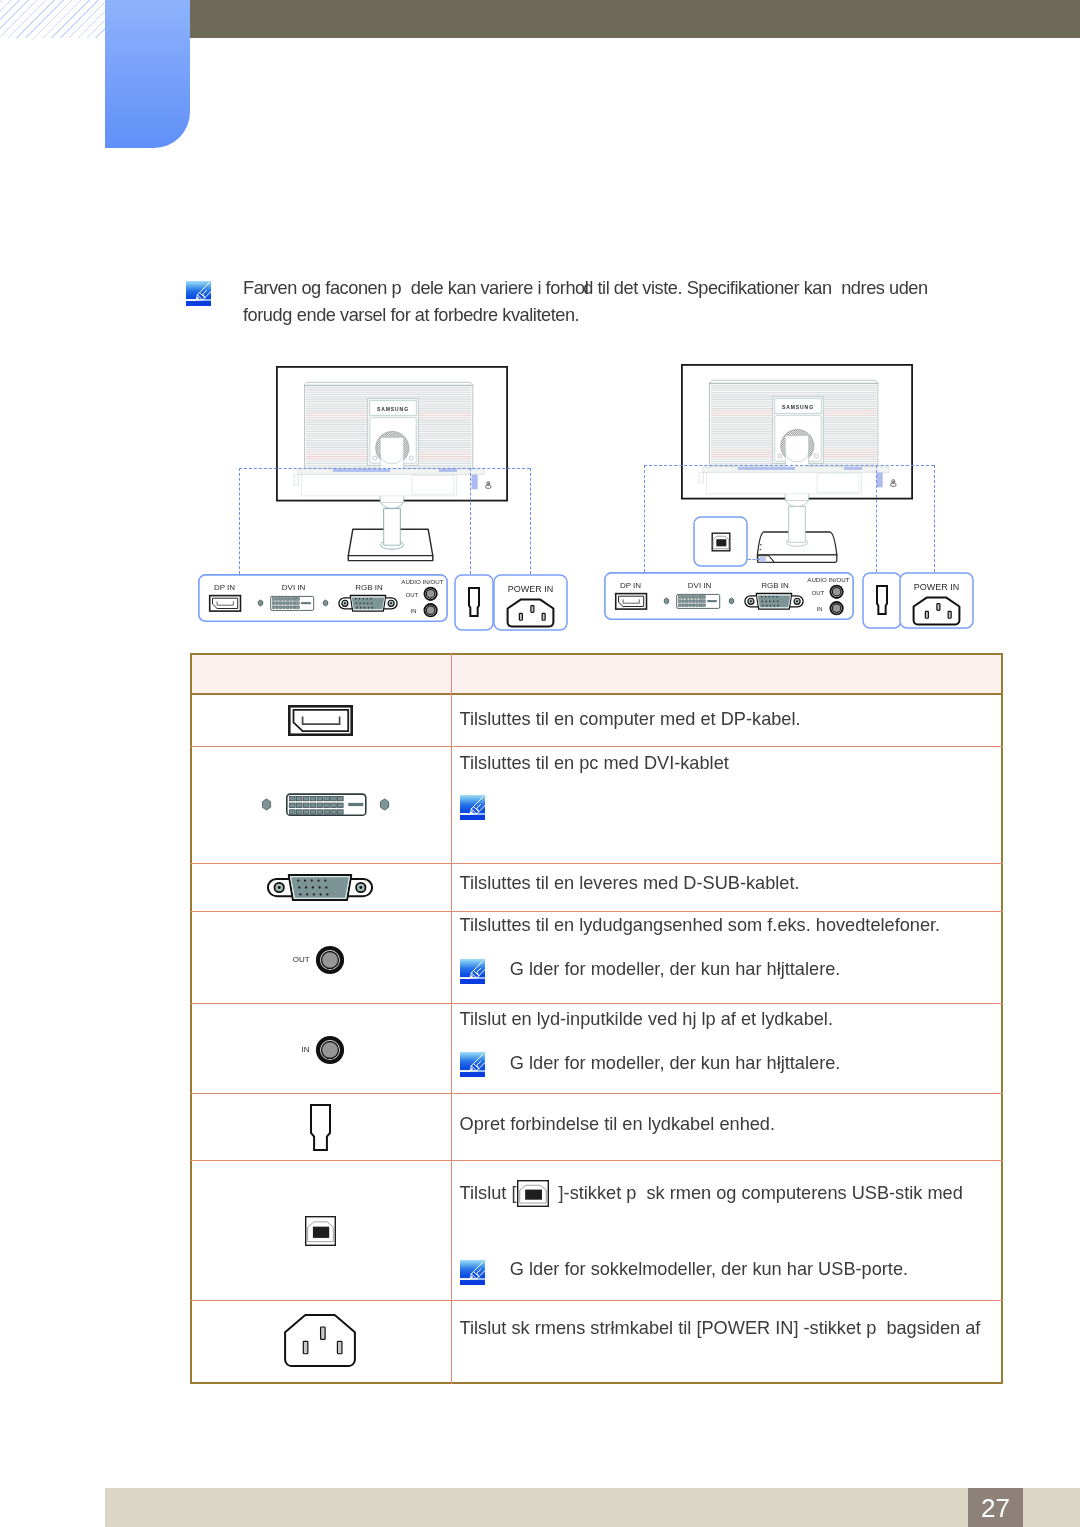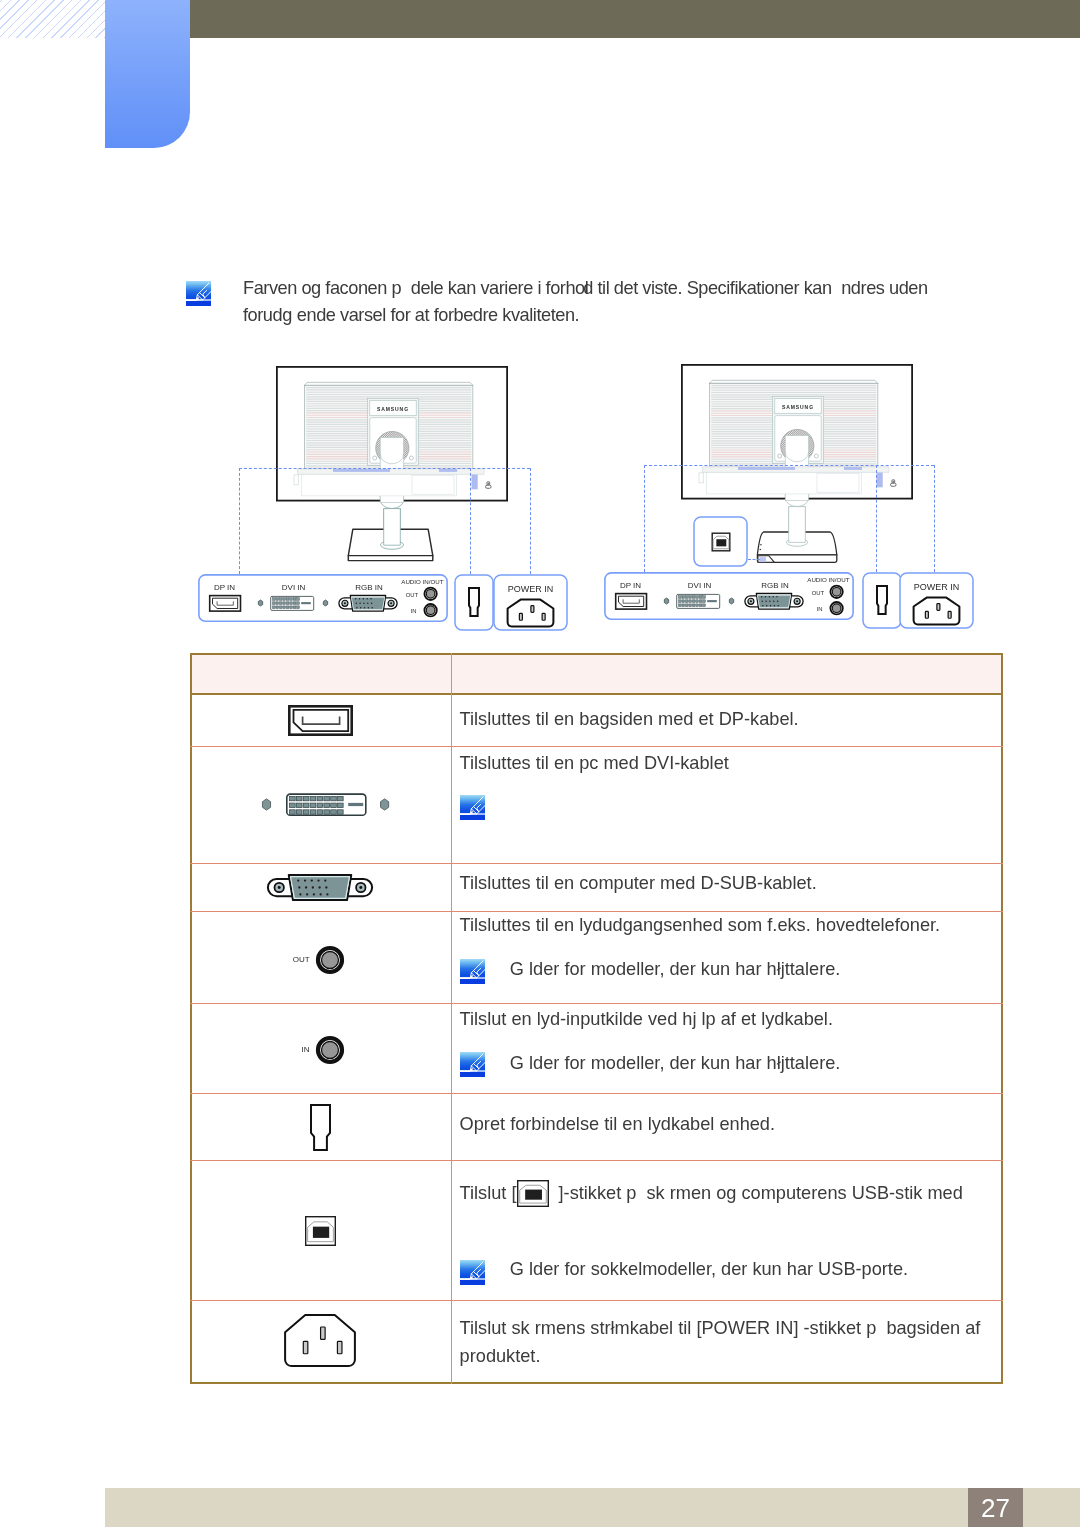--- a/index.html
+++ b/index.html
@@ -432,21 +432,21 @@
     <div style="position:absolute;left:450.5px;top:652.5px;width:1.3px;height:731.5px;background:#e08a72"></div>
     <div style="position:absolute;left:190.0px;top:695.5px;width:813.0px;height:50.0px"></div>
     <div style="position:absolute;left:287.9px;top:705.4px">
       <svg width="65" height="31" viewBox="0 0 65 31">
         <rect x="1.3" y="1.3" width="62.4" height="28.4" fill="#fff" stroke="#1d1d1d" stroke-width="2.6"></rect>
         <path d="M5.5 4.8 H60.2 V26.2 H14.6 L5.5 17.4 Z" fill="#fff" stroke="#1d1d1d" stroke-width="1.8"></path>
         <path d="M14.6 11.4 V19.2 H51.6 V11.4" fill="none" stroke="#4a4a4a" stroke-width="1.7"></path>
       </svg>
     </div>
     <div class="cell" style="left:459.6px;top:706.1px;line-height:27.5px">
-      <div>Tilsluttes til en bagsiden med et DP-kabel.</div>
+      <div>Tilsluttes til en computer med et DP-kabel.</div>
     </div>
     <div style="position:absolute;left:190.0px;top:745.5px;width:813.0px;height:117.5px"></div>
     <div style="position:absolute;left:255.9px;top:792.2px">
       <svg width="139" height="25" viewBox="0 0 139 25">
         <polygon points="10.50,18.10 6.43,15.30 6.43,9.70 10.50,6.90 14.57,9.70 14.57,15.30" fill="#7f9497" stroke="#3c4b4e" stroke-width="0.75"></polygon>
         <polygon points="128.60,18.10 124.53,15.30 124.53,9.70 128.60,6.90 132.67,9.70 132.67,15.30" fill="#7f9497" stroke="#3c4b4e" stroke-width="0.75"></polygon>
         <g transform="translate(30.0,1.3)">
           <rect x="0.8" y="0.8" width="79.0" height="21.2" rx="3.4" fill="#fff" stroke="#2f3d40" stroke-width="1.6"></rect>
           <rect x="3.60" y="3.10" width="5.6" height="4.4" fill="#768f93" stroke="#39484b" stroke-width="0.75"></rect>
           <rect x="10.45" y="3.10" width="5.6" height="4.4" fill="#768f93" stroke="#39484b" stroke-width="0.75"></rect>
@@ -537,21 +537,21 @@
         <circle cx="52.60" cy="13.50" r="1.16" fill="#241f20"></circle>
         <circle cx="59.36" cy="13.50" r="1.16" fill="#241f20"></circle>
         <circle cx="33.39" cy="20.39" r="1.16" fill="#241f20"></circle>
         <circle cx="40.15" cy="20.39" r="1.16" fill="#241f20"></circle>
         <circle cx="46.91" cy="20.39" r="1.16" fill="#241f20"></circle>
         <circle cx="53.66" cy="20.39" r="1.16" fill="#241f20"></circle>
         <circle cx="60.42" cy="20.39" r="1.16" fill="#241f20"></circle>
       </svg>
     </div>
     <div class="cell" style="left:459.6px;top:870.4px;line-height:27.5px">
-      <div>Tilsluttes til en computer med D-SUB-kablet.</div>
+      <div>Tilsluttes til en leveres med D-SUB-kablet.</div>
     </div>
     <div style="position:absolute;left:190.0px;top:911.0px;width:813.0px;height:91.5px"></div>
     <div style="position:absolute;left:293.4px;top:944.5px">
       <svg width="52" height="30" viewBox="0 0 52 30">
         <text x="16.6" y="17.4" font-size="8.0" text-anchor="end" fill="#2b2b2b">OUT</text>
         <circle cx="37.0" cy="15.0" r="12.0" fill="none" stroke="#111" stroke-width="4.2"></circle>
         <circle cx="37.0" cy="15.0" r="8.5" fill="#969696" stroke="#111" stroke-width="1.3"></circle>
       </svg>
     </div>
     <div class="cell" style="left:459.6px;top:912.4px;line-height:27.5px">
@@ -710,17 +710,16 @@
     <div style="position:absolute;left:284.0px;top:1314.0px">
       <svg width="72" height="53" viewBox="0 0 72 53">
         <path d="M21.24 1.1 H50.76 L70.90 18.29 V45.78 A6.12 6.12 0 0 1 64.78 51.90 H7.22 A6.12 6.12 0 0 1 1.1 45.78 V18.29 Z" fill="#fff" stroke="#111" stroke-width="2.0" stroke-linejoin="round"></path>
         <rect x="36.58" y="12.98" width="4.54" height="12.46" rx="0.8" fill="#c9c9c9" stroke="#111" stroke-width="1.2"></rect>
         <rect x="19.30" y="27.30" width="4.54" height="12.46" rx="0.8" fill="#c9c9c9" stroke="#111" stroke-width="1.2"></rect>
         <rect x="53.42" y="27.30" width="4.54" height="12.46" rx="0.8" fill="#c9c9c9" stroke="#111" stroke-width="1.2"></rect>
       </svg>
     </div>
     <div class="cell" style="left:459.6px;top:1315.2px;line-height:27.5px">
       <div>Tilslut sk<b>æ</b>rmens strłmkabel til [POWER IN] -stikket p<b>å</b> bagsiden af</div>
-      <div>produktet.</div>
     </div>
   </div>
 <div class="footerbar"></div>
 <div class="pagenum">27</div>
 
 </body></html>

